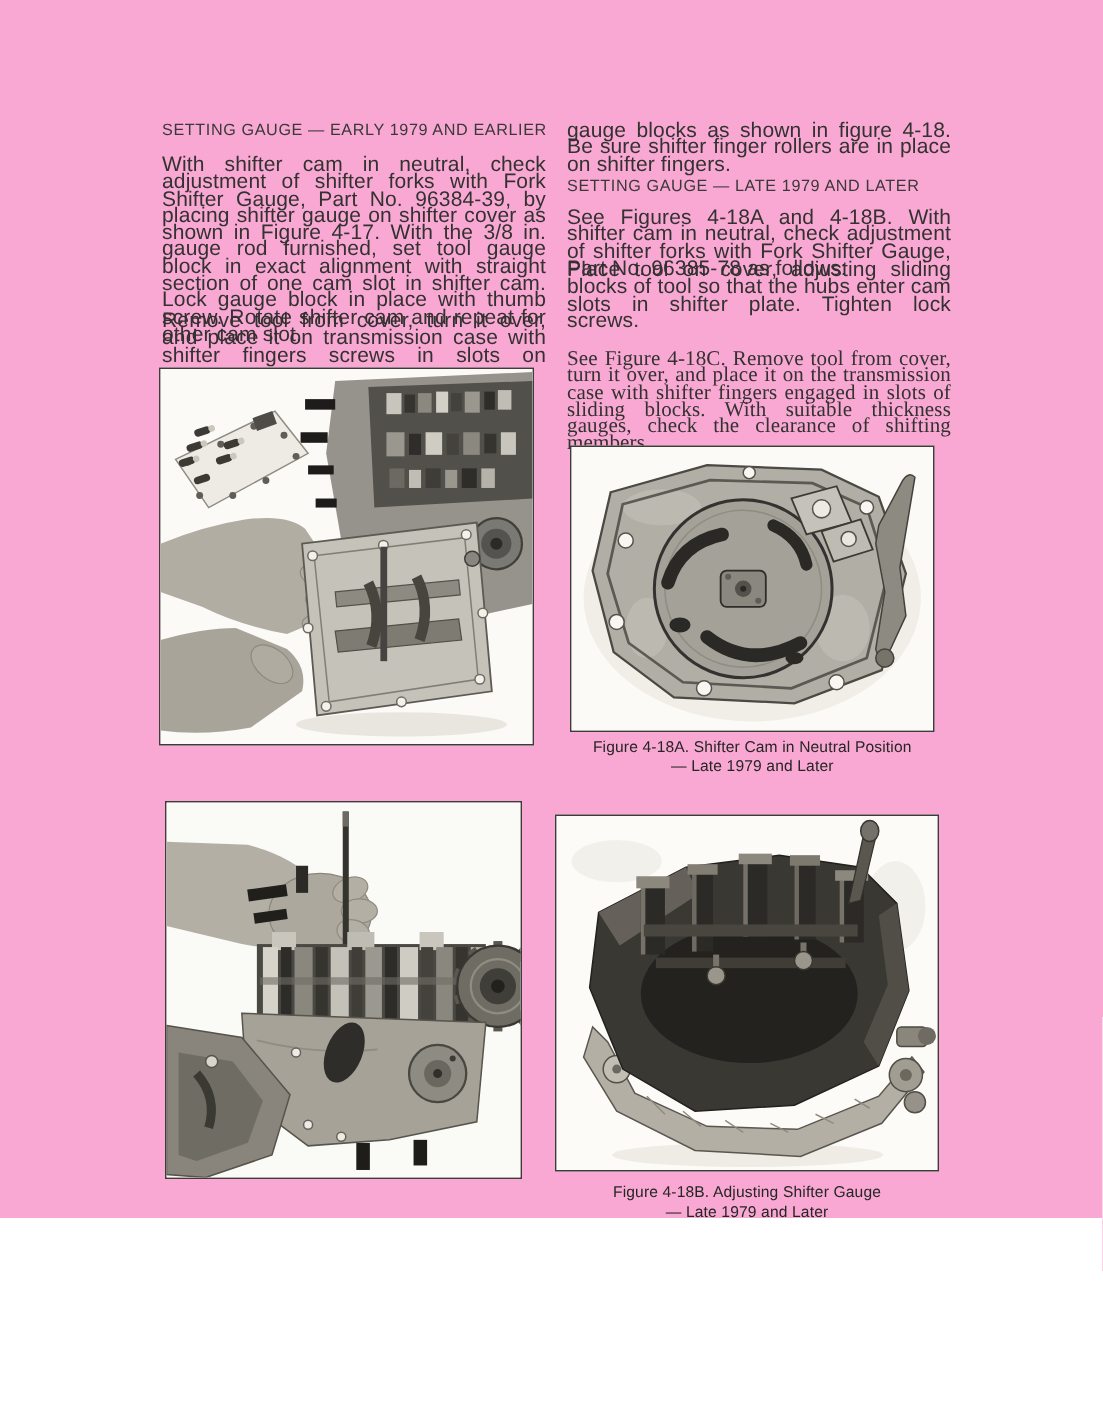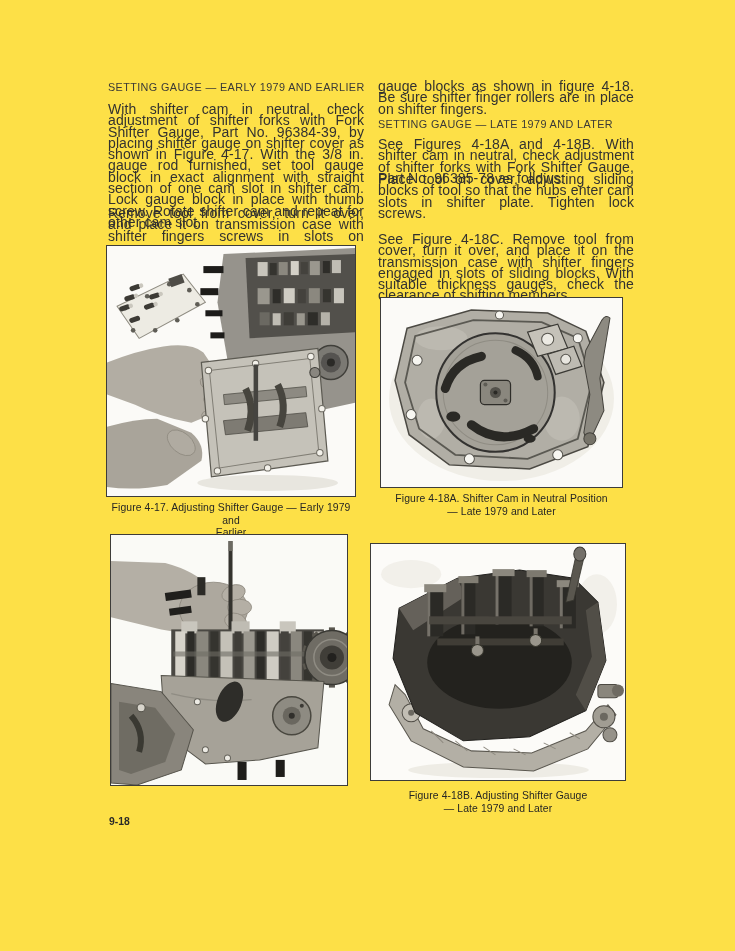--- a/index.html
+++ b/index.html
@@ -1,17 +1,17 @@
 <!DOCTYPE html>
 <html><head>
 <meta charset="utf-8">
 <style>
   html,body{margin:0;padding:0;background:#ffffff;}
   #page{
-    position:relative;width:735px;height:951px;background:#fde047;overflow:hidden;
+    position:relative;width:735px;height:812px;background:#f9a8d4;overflow:hidden;
     font-family:"Liberation Sans",sans-serif;color:#2e2d2b;
   }
   .body-text{
     position:absolute;font-size:14px;line-height:11.3px;text-align:justify;
     color:#333230;letter-spacing:.1px;
   }
   .body-text.fill-last{text-align-last:justify;}
   .heading{
     position:absolute;font-size:10.8px;letter-spacing:.4px;color:#3a3937;white-space:nowrap;
   }
@@ -33,21 +33,21 @@
 <div id="page">
 
   <div class="heading" style="left:108px;top:81px;">SETTING GAUGE — EARLY 1979 AND EARLIER</div>
   <div class="body-text" style="left:108px;top:104px;width:256px;">With shifter cam in neutral, check adjustment of shifter forks with Fork Shifter Gauge, Part No. 96384-39, by placing shifter gauge on shifter cover as shown in Figure 4-17. With the 3/8 in. gauge rod furnished, set tool gauge block in exact alignment with straight section of one cam slot in shifter cam. Lock gauge block in place with thumb screw. Rotate shifter cam and repeat for other cam slot.</div>
   <div class="body-text fill-last" style="left:108px;top:208px;width:256px;">Remove tool from cover, turn it over, and place it on transmission case with shifter fingers screws in slots on</div>
 
   <div class="body-text" style="left:378px;top:81px;width:256px;">gauge blocks as shown in figure 4-18. Be sure shifter finger rollers are in place on shifter fingers.</div>
   <div class="heading" style="left:378px;top:118px;">SETTING GAUGE — LATE 1979 AND LATER</div>
   <div class="body-text" style="left:378px;top:139px;width:256px;">See Figures 4-18A and 4-18B. With shifter cam in neutral, check adjustment of shifter forks with Fork Shifter Gauge, Part No. 96385-78 as follows:</div>
   <div class="body-text" style="left:378px;top:174px;width:256px;">Place tool on cover, adjusting sliding blocks of tool so that the hubs enter cam slots in shifter plate. Tighten lock screws.</div>
-  <div class="body-text" style="left:378px;top:234px;width:256px;">See Figure 4-18C. Remove tool from cover, turn it over, and place it on the transmission case with shifter fingers engaged in slots of sliding blocks. With suitable thickness gauges, check the clearance of shifting members.</div>
+  <div class="body-text" style="left:378px;top:234px;width:256px;font-family:Liberation Serif, serif;">See Figure 4-18C. Remove tool from cover, turn it over, and place it on the transmission case with shifter fingers engaged in slots of sliding blocks. With suitable thickness gauges, check the clearance of shifting members.</div>
 
   <div class="figframe" style="left:106px;top:245px;width:250px;height:252px;">
     <svg viewBox="0 0 247 249" preserveAspectRatio="none">
       <rect width="247" height="249" fill="#fbfaf7"></rect>
 
       <polygon points="116,8 247,2 247,156 192,168 126,148 110,56" fill="#96938c"></polygon>
       <polygon points="138,12 247,8 247,86 142,92" fill="#52504b"></polygon>
       <g>
         <rect x="150" y="16" width="10" height="14" fill="#c8c5bc"></rect>
           <rect x="162" y="17" width="7" height="12" fill="#35342f"></rect>
@@ -130,24 +130,20 @@
           <circle cx="98" cy="172" r="3.2"></circle>
       </g>
       <polygon points="116,148 198,140 199,150 117,158" fill="#8d8a82" stroke="#54524b" stroke-width=".8"></polygon>
       <polygon points="116,174 198,166 200,180 118,188" fill="#7e7b73" stroke="#504e47" stroke-width=".8"></polygon>
       <path d="M138,142 q10,20 2,42" stroke="#47453e" stroke-width="7" fill="none"></path>
       <path d="M170,138 q10,20 2,42" stroke="#47453e" stroke-width="7" fill="none"></path>
       <rect x="146" y="118" width="4.5" height="76" fill="#454440"></rect>
       <circle cx="207" cy="126" r="5" fill="#89867f" stroke="#3e3d38" stroke-width="1"></circle>
     </svg>
   </div>
-  <div class="caption" style="left:106px;top:502px;width:250px;">
-    <div>Figure 4-17. Adjusting Shifter Gauge — Early 1979 and</div>
-    <div>Earlier</div>
-  </div>
 
   <div class="figframe" style="left:380px;top:297px;width:243px;height:191px;">
     <svg viewBox="0 0 240 188" preserveAspectRatio="none">
       <rect width="240" height="188" fill="#fbfaf7"></rect>
       <ellipse cx="120" cy="100" rx="112" ry="82" fill="#f0eee7"></ellipse>
       <polygon points="26,30 90,12 166,15 204,33 222,84 206,148 148,170 68,166 28,136 14,82" fill="#b1aea5" stroke="#4b4943" stroke-width="1.5"></polygon>
       <ellipse cx="60" cy="40" rx="26" ry="12" fill="#c3c0b7" opacity=".6"></ellipse>
       <ellipse cx="180" cy="120" rx="18" ry="22" fill="#c3c0b7" opacity=".6"></ellipse>
       <ellipse cx="50" cy="120" rx="14" ry="20" fill="#c3c0b7" opacity=".6"></ellipse>
       <polygon points="34,38 92,22 160,24 196,40 210,84 196,140 146,160 74,156 38,130 24,84" fill="none" stroke="#45433d" stroke-width="1.8" opacity=".8"></polygon>

